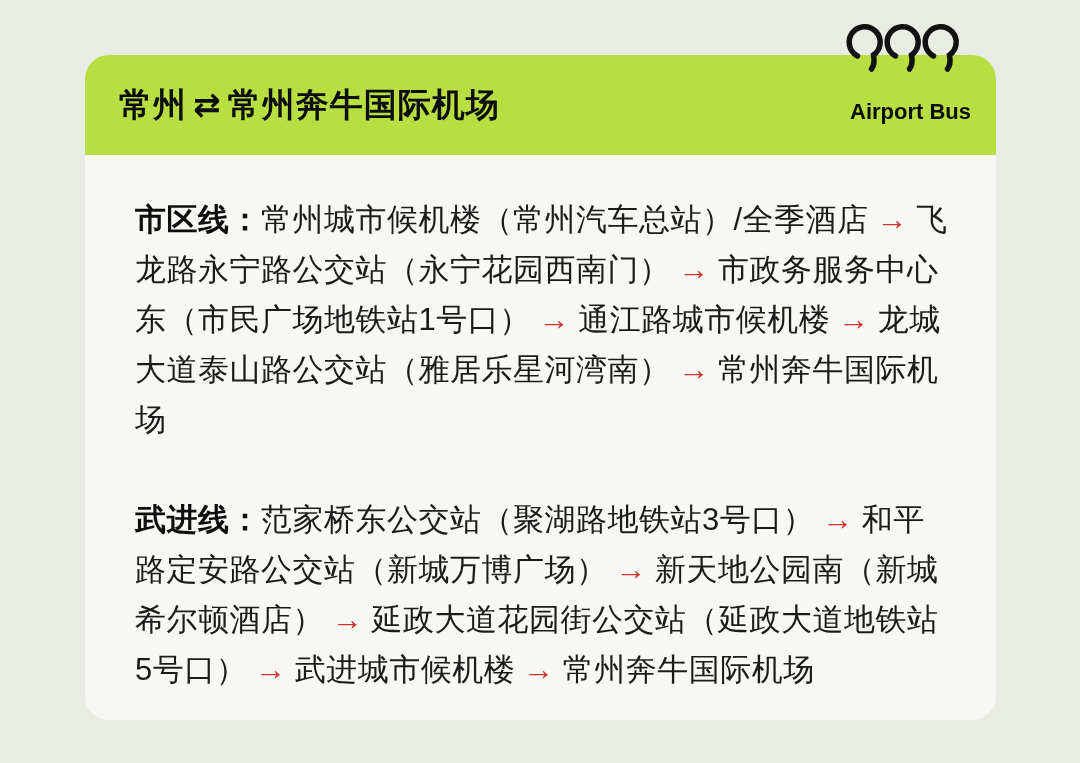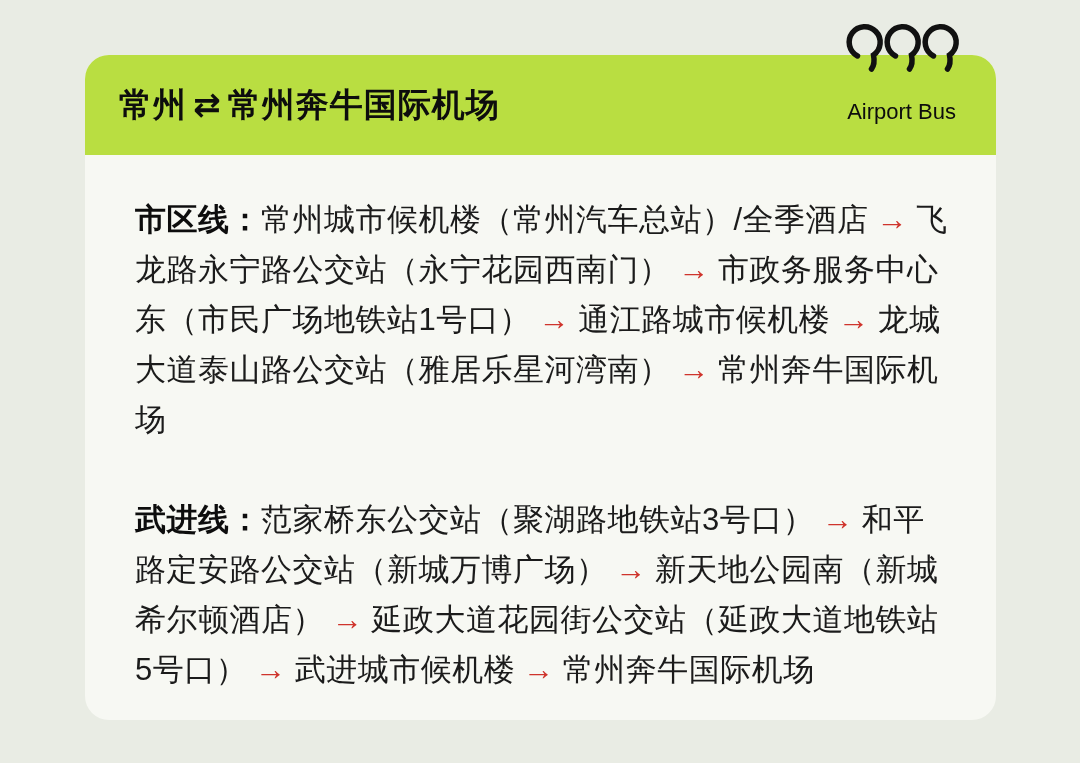--- a/index.html
+++ b/index.html
@@ -39,40 +39,40 @@
   }
 
   .card-header {
     position: relative;
     height: 100px;
     background: var(--green);
     border-radius: 24px 24px 0 0;
     display: flex;
     align-items: center;
     justify-content: space-between;
-    padding: 0 40px 0 34px;
+    padding: 0 25px 0 34px;
   }
 
   .card-title {
     font-size: 33px;
     font-weight: 800;
     letter-spacing: 1px;
     color: #0d0d0d;
     white-space: nowrap;
   }
 
   .swap-glyph {
     display: inline-block;
     padding: 0 6px;
     font-weight: 800;
   }
 
   .brand {
     font-size: 22px;
-    font-weight: 400;
+    font-weight: 700;
     color: #0d0d0d;
     white-space: nowrap;
     margin-top: 14px;
   }
 
   .coil-logo {
     position: absolute;
     top: -36px;
     right: 34px;
     width: 118px;

